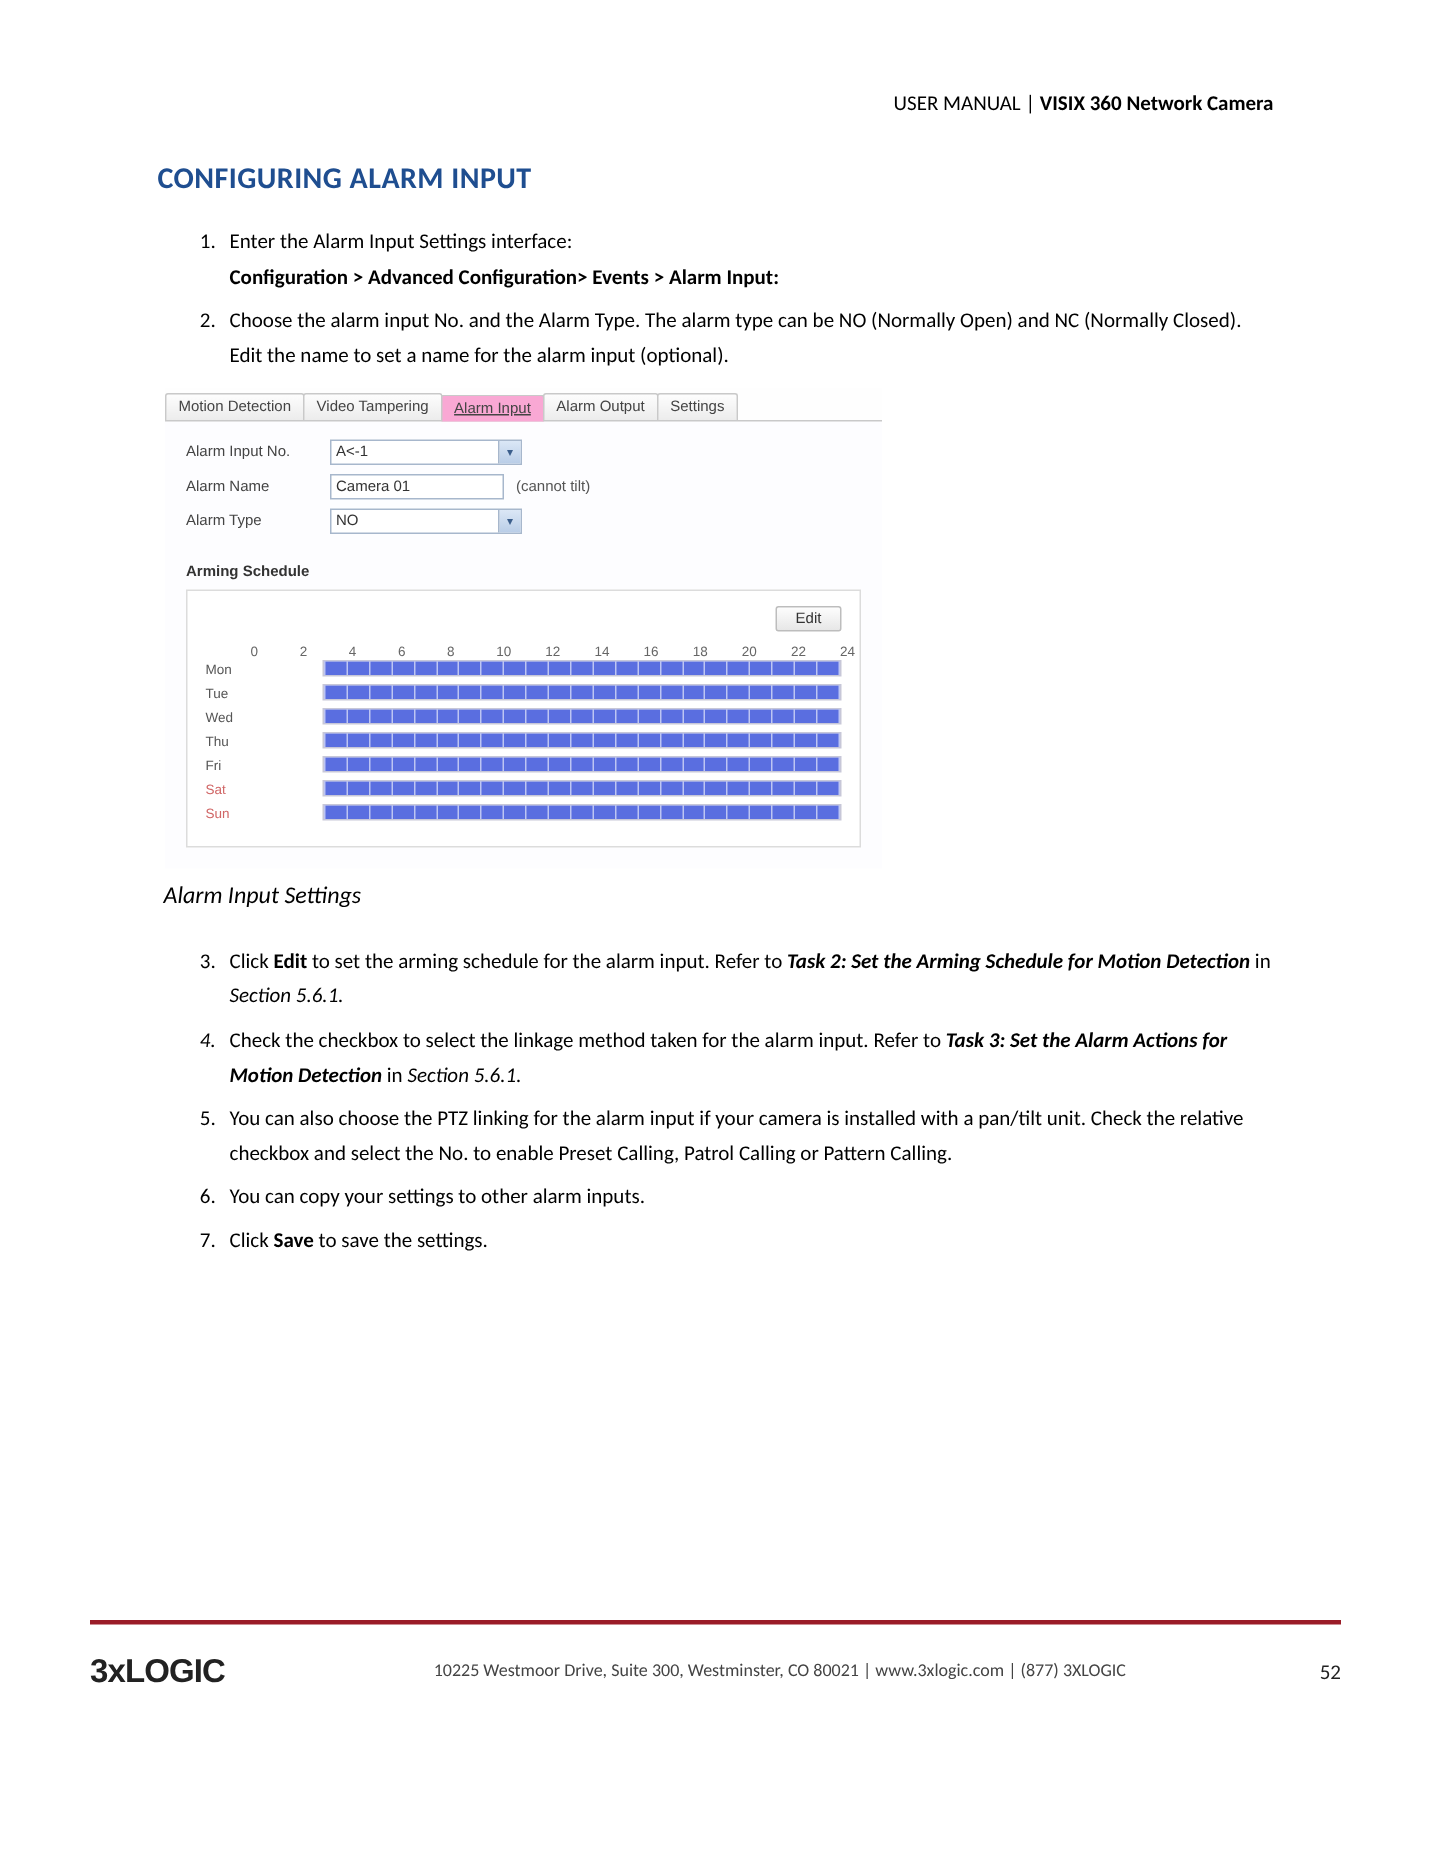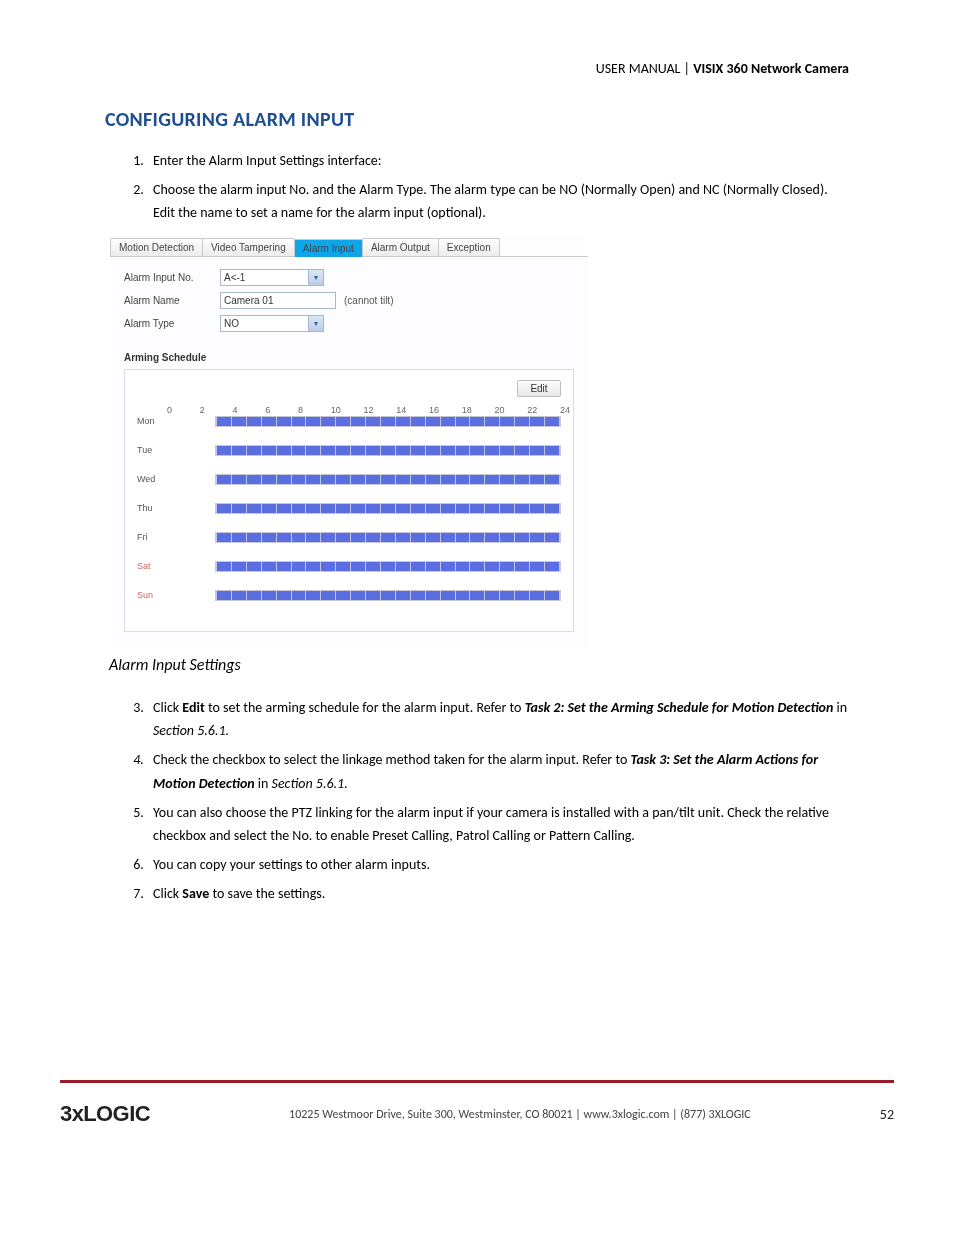--- a/index.html
+++ b/index.html
@@ -75,24 +75,25 @@
   .ui-tab {
     padding: 3px 8px;
     border: 1px solid #c9c9c9;
     border-bottom: none;
     margin-right: -1px;
     background: linear-gradient(#fdfdfd, #ececec);
     border-radius: 2px 2px 0 0;
     color: #444;
   }
   .ui-tab.active {
-    background: #0ea5e9;
+    background: #f9a8d4;
     position: relative;
     top: 1px;
     font-weight: 500;
+    text-decoration: underline;
   }
   .form-area { padding: 12px 14px 6px 14px; }
   .form-row {
     display: flex;
     align-items: center;
     margin-bottom: 6px;
   }
   .form-label {
     width: 96px;
     color: #444;
@@ -101,21 +102,21 @@
   .form-control {
     border: 1px solid #a7b7cc;
     background: #fff;
     height: 17px;
     font-size: 10px;
     padding: 0 3px;
     display: flex;
     align-items: center;
     justify-content: space-between;
   }
-  .sel { width: 104px; }
+  .sel { width: 128px; }
   .inp { width: 116px; }
   .dd-btn {
     width: 15px;
     height: 15px;
     background: linear-gradient(#dbe7f6, #b9cde7);
     border-left: 1px solid #a7b7cc;
     margin-right: -3px;
     display: flex; align-items: center; justify-content: center;
     color: #3b5e8c;
     font-size: 8px;
@@ -154,22 +155,22 @@
     display: flex;
     margin-left: 30px;
     justify-content: space-between;
     font-size: 9px;
     color: #666;
     margin-bottom: 1px;
   }
   .timeline-head span { width: 1px; text-align: center; position: relative; }
   .sched-row {
     display: flex;
-    align-items: flex-start;
-    margin-bottom: 18px;
+    align-items: center;
+    margin-bottom: 5px;
     gap: 48px;
   }
   .day-lbl {
     width: 30px;
     font-size: 9px;
     color: #555;
   }
   .day-lbl.we { color: #d06666; }
   .bar-track {
     flex: 1;
@@ -225,31 +226,32 @@
   <div class="header-line">
     <span class="light">USER MANUAL | </span><span class="bold">VISIX 360 Network Camera</span>
   </div>
 
   <div class="section-title">CONFIGURING ALARM INPUT</div>
 
 
   <ol class="steps">
     <li>
       <span>Enter the Alarm Input Settings interface:</span>
+      <div class="nav-path mrow">Configuration &gt; Advanced Configuration&gt; Events &gt; Alarm Input:</div>
     </li>
     <li>Choose the alarm input No. and the Alarm Type. The alarm type can be NO (Normally Open) and NC (Normally Closed). Edit the name to set a name for the alarm input (optional).</li>
   </ol>
 
   <div class="ui-shot">
     <div class="ui-tabs">
       <div class="ui-tab">Motion Detection</div>
       <div class="ui-tab">Video Tampering</div>
       <div class="ui-tab active">Alarm Input</div>
       <div class="ui-tab">Alarm Output</div>
-      <div class="ui-tab">Exception</div>
+      <div class="ui-tab">Settings</div>
     </div>
 
     <div class="form-area">
       <div class="form-row">
         <div class="form-label">Alarm Input No.</div>
         <div class="form-control sel">
           <span>A&lt;-1</span>
           <span class="dd-btn">▾</span>
         </div>
       </div>

